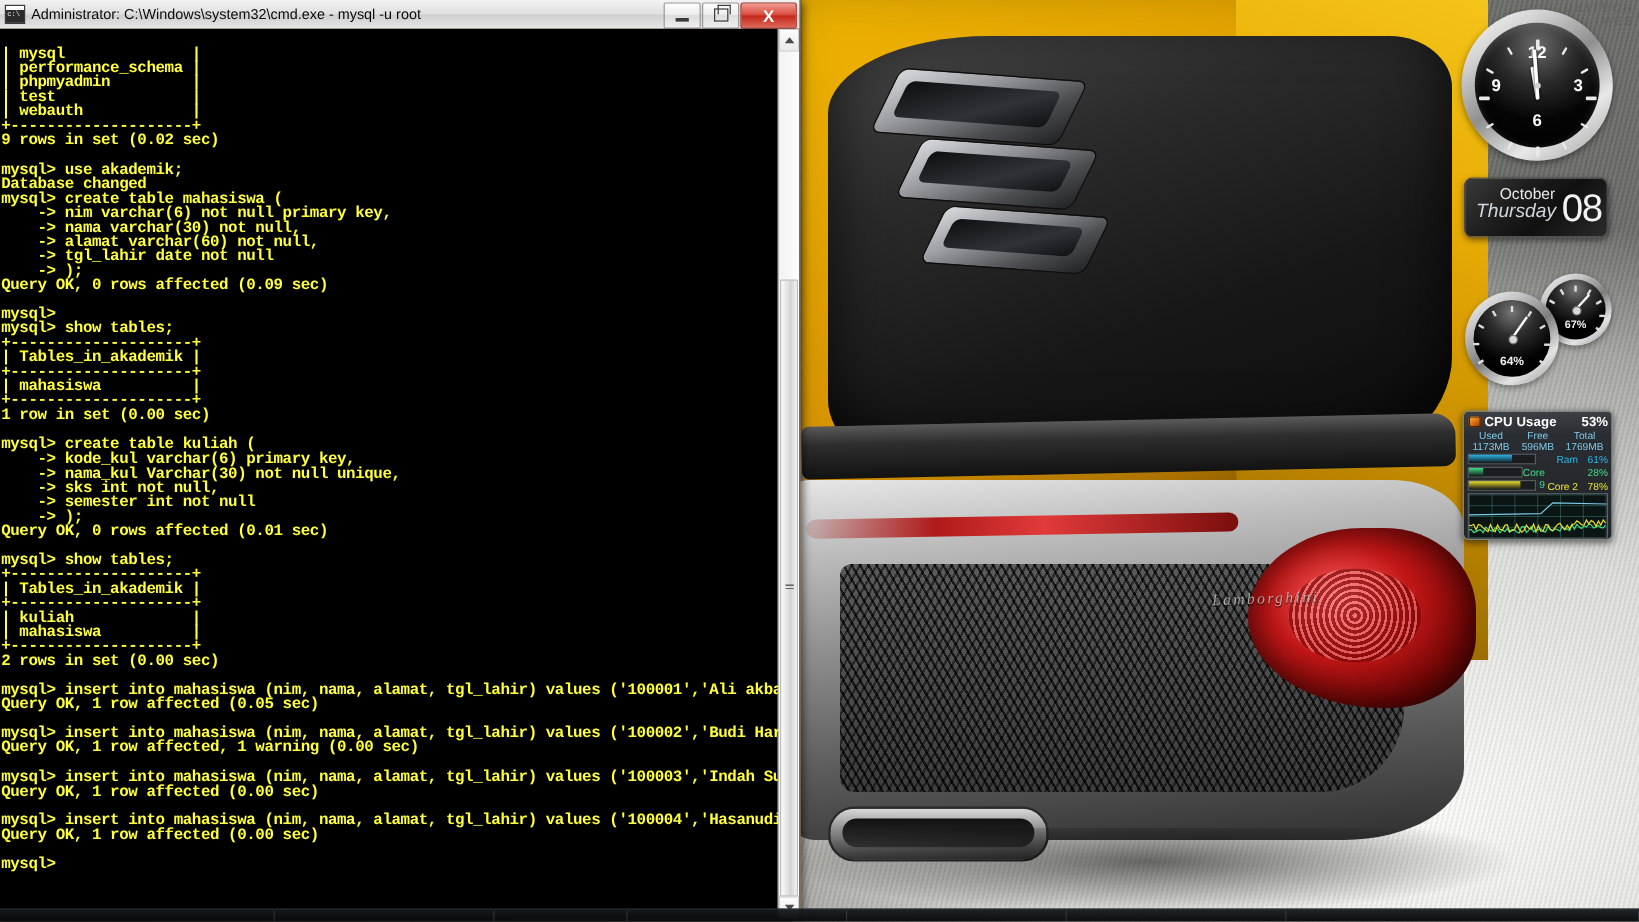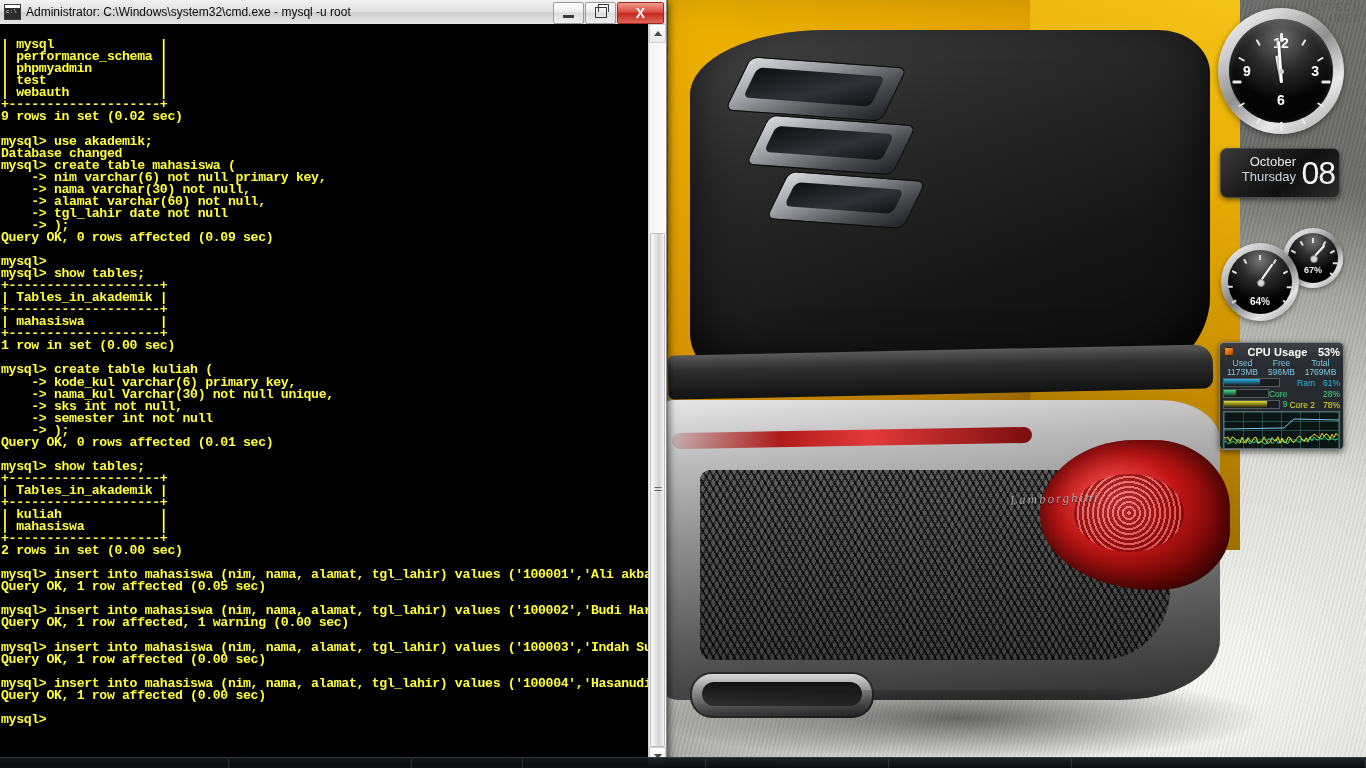--- a/index.html
+++ b/index.html
@@ -146,21 +146,21 @@
           transform-origin:50% 100%;margin-left:-1.25px;border-radius:2px;box-shadow:0 0 2px #000;}
   .hand-pin{position:absolute;left:50%;top:50%;width:5px;height:5px;margin:-2.5px 0 0 -2.5px;
             background:#cfcfcf;border-radius:50%;}
 
   
   #date-gadget{left:1220px;top:148px;width:118px;height:48px;
     background:linear-gradient(135deg,#3a3a3a 0%,#1d1d1d 35%,#101010 60%,#2b2b2b 100%);
     border-radius:7px;border:1px solid #4a4a4a;box-shadow:0 2px 5px rgba(0,0,0,.5);overflow:hidden;}
   .date-left{position:absolute;left:9px;top:5px;width:66px;text-align:right;}
   .date-month{color:#e8e8e8;font-size:13px;font-weight:normal;line-height:15px;}
-  .date-day{color:#cfd6dd;font-size:13px;line-height:16px;}
+  .date-day{color:#cfd6dd;font-size:16px;line-height:16px;font-style:italic;}
   .date-num{position:absolute;right:4px;top:2px;color:#f3f3f3;font-size:32px;line-height:44px;
     font-family:"Liberation Sans",sans-serif;font-weight:300;letter-spacing:-1px;}
 
   
   #meter-big{left:1221px;top:243px;width:78px;height:78px;}
   #meter-small{left:1283px;top:228px;width:60px;height:60px;}
   .meter-bezel{position:absolute;inset:0;border-radius:50%;
     background:linear-gradient(145deg,#fdfdfd 0%,#c8c8c8 25%,#7d7d7d 52%,#e4e4e4 76%,#8a8a8a 100%);
     box-shadow:0 2px 5px rgba(0,0,0,.4);}
   .meter-face{position:absolute;left:7px;top:7px;right:7px;bottom:7px;border-radius:50%;
@@ -172,21 +172,21 @@
   .mpin{position:absolute;left:50%;top:50%;width:6px;height:6px;margin:-3px 0 0 -3px;
     background:#d8d8d8;border-radius:50%;border:1px solid #777;}
   .mlabel{position:absolute;left:0;right:0;text-align:center;color:#f0f0f0;font-size:10px;font-weight:bold;
     text-shadow:0 1px 2px #000;}
 
   
   #cpu-gadget{left:1219px;top:342px;width:123px;height:106px;
     background:linear-gradient(180deg,#3c4044 0%,#2a2d31 18%,#202428 100%);
     border:1px solid #7d8287;border-radius:5px;box-shadow:0 2px 6px rgba(0,0,0,.55);
     font-family:"Liberation Sans",sans-serif;overflow:hidden;}
-  .cpu-head{display:flex;align-items:center;height:15px;padding:1px 3px 0 3px;text-align:center;}
+  .cpu-head{display:flex;align-items:center;height:15px;padding:1px 3px 0 3px;}
   .cpu-ico{width:12px;height:11px;margin-right:2px;position:relative;flex:0 0 auto;}
   .cpu-ico:before{content:"";position:absolute;left:1px;top:1px;width:10px;height:9px;
     background:linear-gradient(145deg,#ffb347,#d96a10 55%,#8a3b05);border-radius:2px;
     box-shadow:inset 0 0 0 1px #4a2000;}
   .cpu-title{color:#ffffff;font-size:11px;font-weight:bold;letter-spacing:.1px;flex:1;}
   .cpu-pct{color:#ffffff;font-size:11px;font-weight:bold;}
   .cpu-mem{display:flex;padding:0 3px;color:#7ec8e8;font-size:8.5px;line-height:9px;}
   .cpu-mem div{flex:1;text-align:center;}
   .cpu-mem.vals{color:#7ec8e8;}
   .cpu-rows{padding:1px 3px 0 3px;}

